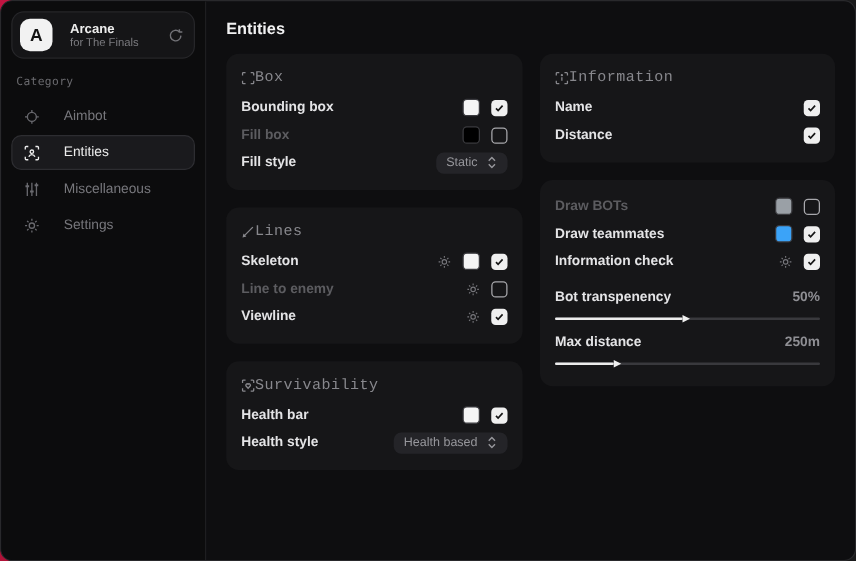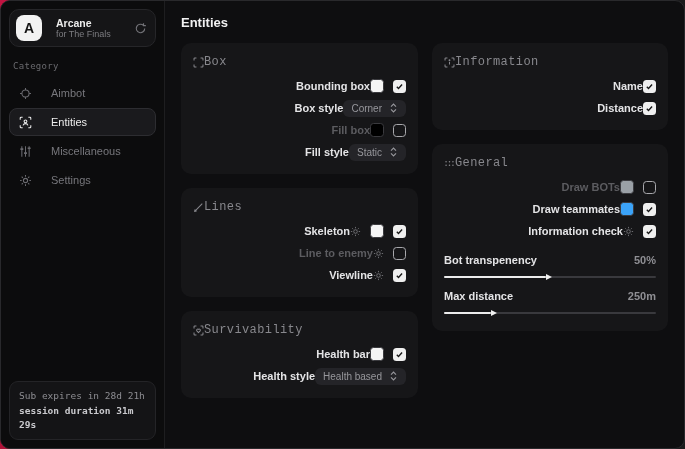--- a/index.html
+++ b/index.html
@@ -43,21 +43,21 @@
   .main{flex:1;padding:12px 16px;box-sizing:border-box;}
   .page-title{font-size:13px;font-weight:bold;color:#f1f1f2;margin:2px 0 13px 0;}
   .cols{display:flex;gap:14px;align-items:flex-start;}
   .col{display:flex;flex-direction:column;gap:14px;}
   .col-left{width:237px;}
   .col-right{width:236px;}
   .card{background:#161618;border-radius:10px;padding:10px 12px 11px 12px;}
   .card-head{display:flex;align-items:center;gap:0;margin:2px 0 6px 0;
     font-family:Liberation Mono, monospace;font-size:12px;color:#88888d;letter-spacing:.4px;}
   .card-head .hd-ic{display:flex;color:#88888d;}
-  .row{display:flex;align-items:center;justify-content:flex-end;min-height:22px;}
+  .row{display:flex;align-items:center;justify-content:space-between;min-height:22px;}
   .row-label{font-size:11px;font-weight:600;color:#e4e4e6;}
   .row.dim .row-label{color:#5c5c60;}
   .ctrls{display:flex;align-items:center;gap:9px;}
   .gear{color:#77777c;display:flex;align-items:center;background:none;border:none;padding:0;cursor:pointer;}
   .swatch{width:12px;height:12px;border-radius:3.5px;border:1px solid #3a3a3e;cursor:pointer;}
   .checkbox{width:13px;height:13px;border-radius:3.5px;box-sizing:border-box;cursor:pointer;
     display:flex;align-items:center;justify-content:center;}
   .checkbox.checked{background:#efefef;}
   .checkbox.unchecked{border:1.5px solid #a8a8ac;background:transparent;}
   .dropdown{display:flex;align-items:center;gap:7px;background:#242428;border-radius:6px;
@@ -129,24 +129,20 @@
     <div class="nav-item">
       <span class="nav-ic">
         <svg width="13" height="13" viewBox="0 0 16 16" fill="none" stroke="currentColor" stroke-width="1.3">
           <circle cx="8" cy="8" r="2.6"></circle>
           <path d="M8 1.3v2M8 12.7v2M1.3 8h2M12.7 8h2M3.3 3.3l1.4 1.4M11.3 11.3l1.4 1.4M12.7 3.3l-1.4 1.4M4.7 11.3l-1.4 1.4"></path>
         </svg>
       </span>
       <span>Settings</span>
     </div>
 
-    <div class="sb-footer">
-      <div class="l1">Sub expires in 28d 21h</div>
-      <div class="l2">session duration 31m 29s</div>
-    </div>
   </div>
 
   <div class="main">
     <div class="page-title">Entities</div>
 
     <div class="cols">
 
       <div class="col col-left">
 
         <div class="card">
@@ -164,31 +160,20 @@
             <span class="ctrls">
               <span class="swatch" style="background: rgb(245, 245, 245);"></span>
               <span class="checkbox checked">
                 <svg width="9" height="9" viewBox="0 0 16 16" fill="none" stroke="#161616" stroke-width="2.4">
                     <path d="M3.2 8.4l3 3 6.4-7"></path>
                   </svg>
               </span>
             </span>
           </div>
 
-          <div class="row">
-            <span class="row-label">Box style</span>
-            <button class="dropdown">
-              <span>Corner</span>
-              <span class="dd-ic">
-                <svg width="9" height="10" viewBox="0 0 12 14" fill="none" stroke="currentColor" stroke-width="1.6">
-                    <path d="M2.5 5L6 1.5 9.5 5M2.5 9L6 12.5 9.5 9"></path>
-                  </svg>
-              </span>
-            </button>
-          </div>
 
           <div class="row dim">
             <span class="row-label">Fill box</span>
             <span class="ctrls">
               <span class="swatch" style="background: rgb(0, 0, 0);"></span>
               <span class="checkbox unchecked"></span>
             </span>
           </div>
 
           <div class="row">
@@ -328,33 +313,20 @@
             <span class="row-label">Distance</span>
             <span class="checkbox checked">
               <svg width="9" height="9" viewBox="0 0 16 16" fill="none" stroke="#161616" stroke-width="2.4">
                   <path d="M3.2 8.4l3 3 6.4-7"></path>
                 </svg>
             </span>
           </div>
         </div>
 
         <div class="card">
-          <div class="card-head">
-            <span class="hd-ic">
-              <svg width="11" height="11" viewBox="0 0 16 16" fill="currentColor">
-                <circle cx="3" cy="5.5" r="1.1"></circle>
-                  <circle cx="8" cy="5.5" r="1.1"></circle>
-                  <circle cx="13" cy="5.5" r="1.1"></circle>
-                <circle cx="3" cy="10.5" r="1.1"></circle>
-                  <circle cx="8" cy="10.5" r="1.1"></circle>
-                  <circle cx="13" cy="10.5" r="1.1"></circle>
-              </svg>
-            </span>
-            <span>General</span>
-          </div>
 
           <div class="row dim">
             <span class="row-label">Draw BOTs</span>
             <span class="ctrls">
               <span class="swatch" style="background: rgb(154, 160, 166);"></span>
               <span class="checkbox unchecked"></span>
             </span>
           </div>
 
           <div class="row">

